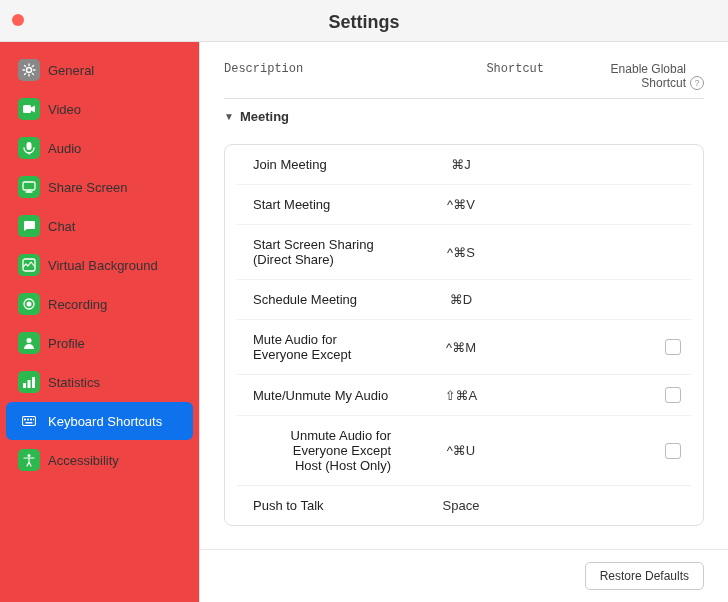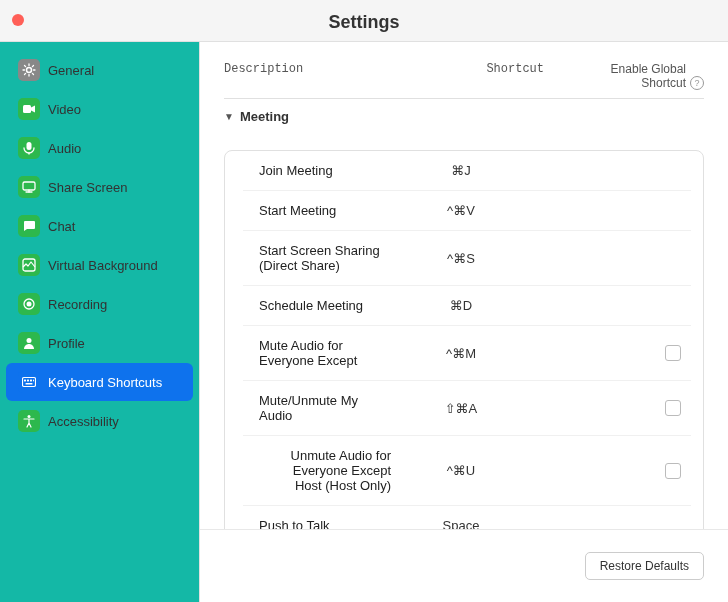--- a/index.html
+++ b/index.html
@@ -42,21 +42,21 @@
     .main-container {
       display: flex;
       flex: 1;
       overflow: hidden;
       background: #fff;
       border-top: 1px solid #e0e0e0;
     }
     
     .sidebar {
       width: 200px;
-      background: #14b8a6;
+      background: #ef4444;
       border-right: 1px solid #e0e0e0;
       padding: 8px 0;
       flex-shrink: 0;
       overflow-y: auto;
     }
     .sidebar-item {
       display: flex;
       align-items: center;
       padding: 8px 12px;
       cursor: pointer;
@@ -174,30 +174,29 @@
       height: 16px;
       border: 1.5px solid #bbb;
       border-radius: 3px;
       background: #fff;
       cursor: pointer;
     }
     .shortcuts-table {
       border: 1px solid #e0e0e0;
       border-radius: 8px;
       overflow: hidden;
-      margin-top: 20px;
-      padding-left: 6px;
+      margin-top: 14px;
     }
     .shortcuts-inner {
       padding: 0 12px;
     }
     .footer-bar {
       display: flex;
       justify-content: flex-end;
-      padding: 22px 24px;
+      padding: 12px 24px;
       background: #fff;
       border-top: 1px solid #e8e8e8;
       flex-shrink: 0;
     }
     .restore-btn {
       padding: 6px 14px;
       border: 1px solid #ccc;
       border-radius: 5px;
       background: #fff;
       font-size: 12px;
@@ -301,20 +300,32 @@
         <span class="icon">
           <span class="icon-circle" style="background: rgb(45, 184, 77);">
             <svg width="14" height="14" viewBox="0 0 14 14" fill="white">
               <circle cx="7" cy="4.5" r="2.5"></circle>
               <path d="M2 13c0-2.76 2.24-5 5-5s5 2.24 5 5" fill="white"></path>
             </svg>
           </span>
         </span>
         <span>Profile</span>
       </div>
+      <div class="sidebar-item">
+        <span class="icon">
+          <span class="icon-circle" style="background: rgb(45, 184, 77);">
+            <svg width="14" height="14" viewBox="0 0 14 14" fill="white">
+              <rect x="1" y="8" width="3" height="5" rx="0.5"></rect>
+              <rect x="5.5" y="5" width="3" height="8" rx="0.5"></rect>
+              <rect x="10" y="2" width="3" height="11" rx="0.5"></rect>
+            </svg>
+          </span>
+        </span>
+        <span>Statistics</span>
+      </div>
       <div class="sidebar-item active">
         <span class="icon">
           <span class="icon-circle" style="background: rgb(14, 114, 237);">
             <svg width="14" height="14" viewBox="0 0 14 14" fill="white">
               <rect x="0.5" y="2.5" width="13" height="9" rx="1.5" stroke="white" stroke-width="1.2" fill="none"></rect>
               <rect x="2" y="4.5" width="2" height="2" rx="0.4" fill="white"></rect>
               <rect x="5" y="4.5" width="2" height="2" rx="0.4" fill="white"></rect>
               <rect x="8" y="4.5" width="2" height="2" rx="0.4" fill="white"></rect>
               <rect x="11" y="4.5" width="1" height="2" rx="0.4" fill="white"></rect>
               <rect x="3.5" y="8" width="7" height="1.5" rx="0.5" fill="white"></rect>

